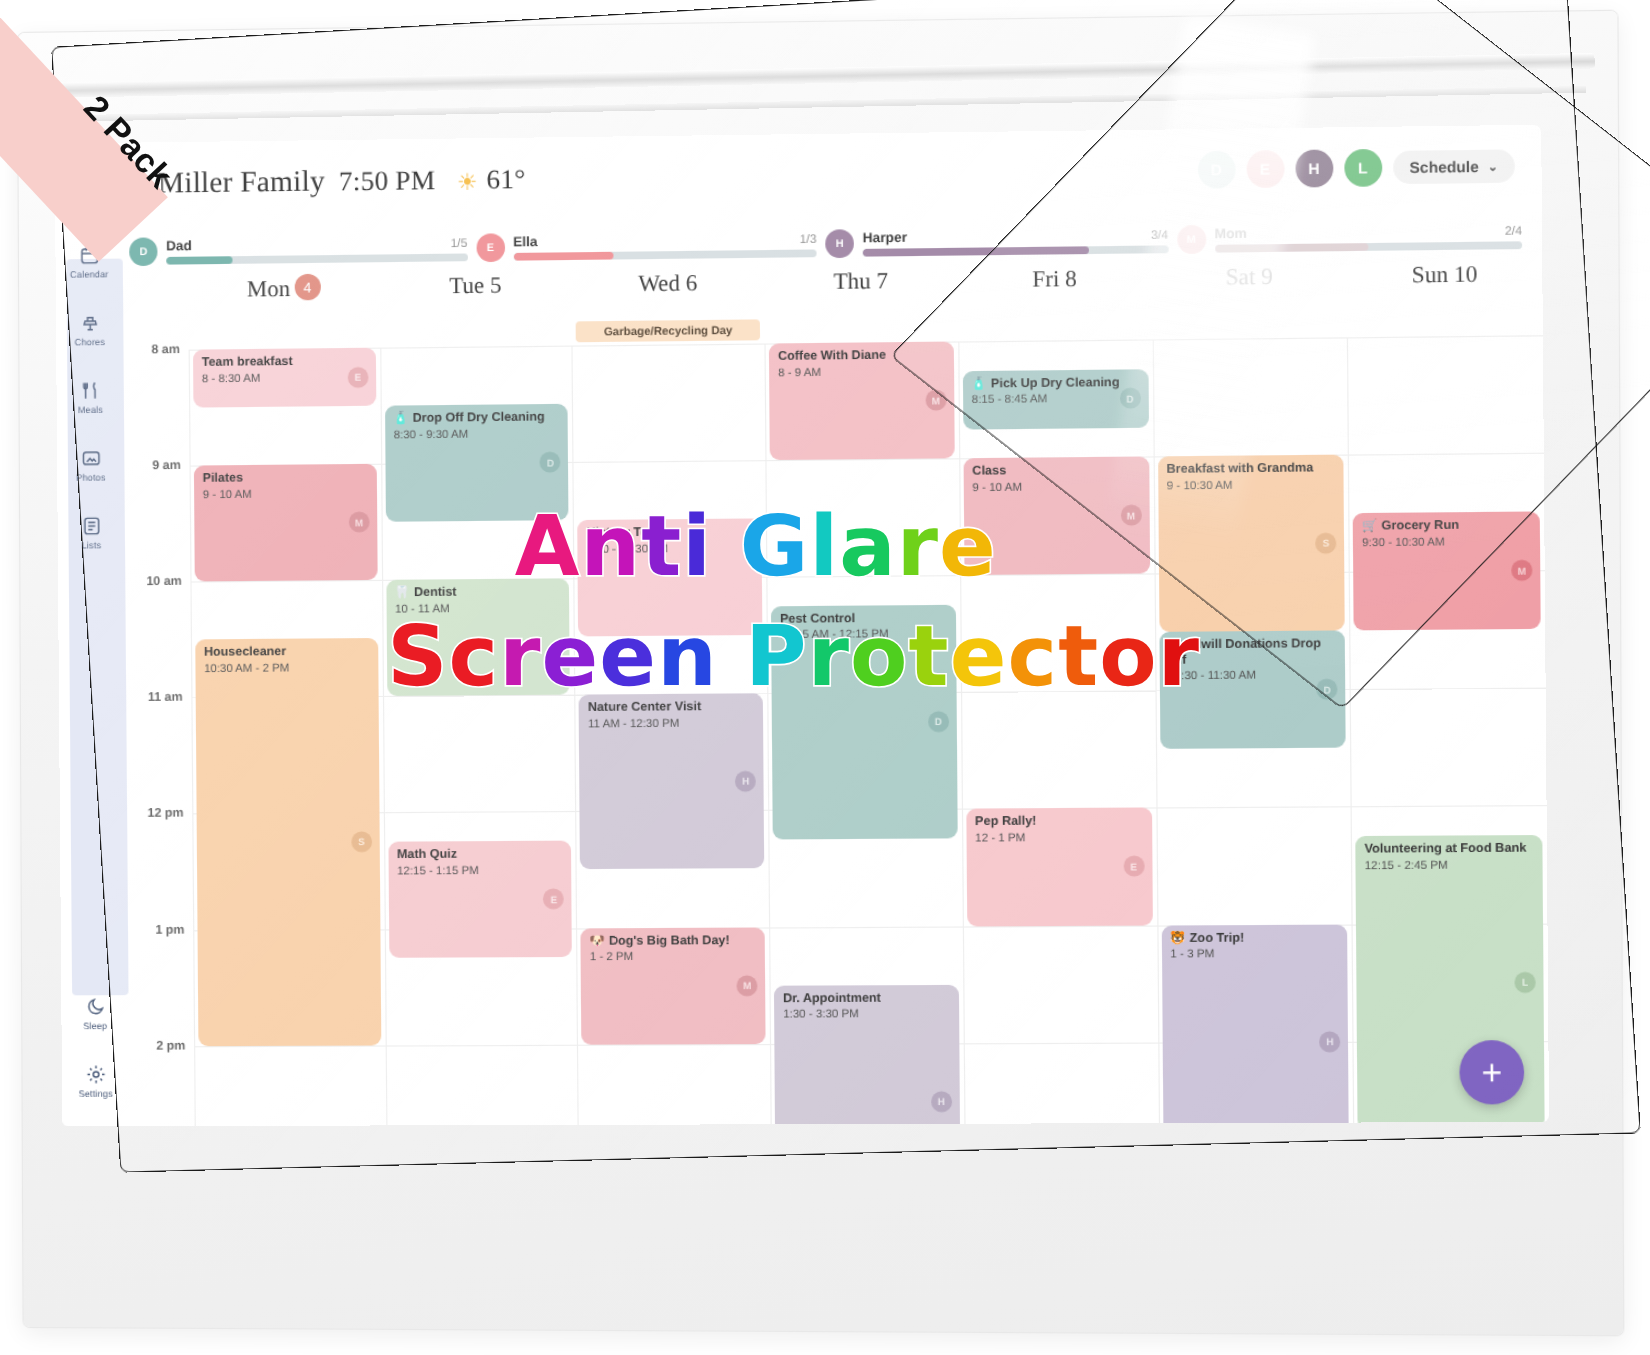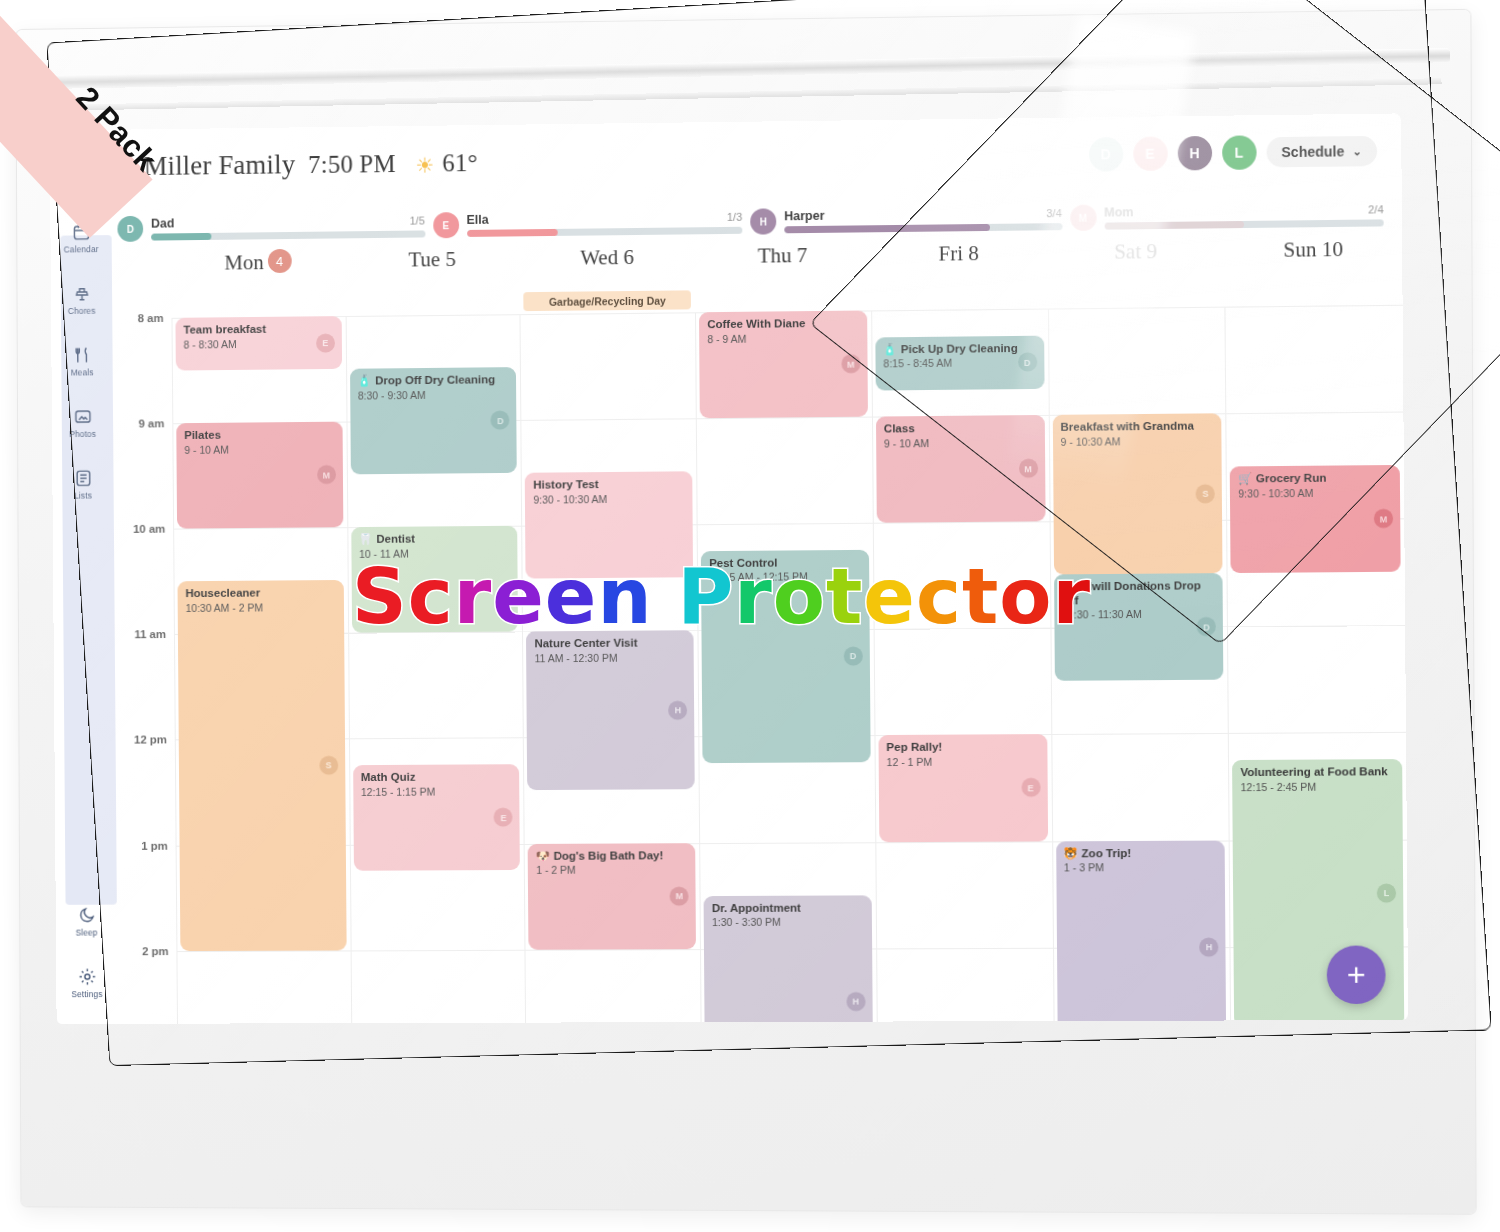--- a/index.html
+++ b/index.html
@@ -435,14 +435,15 @@
     </div>
   </div>
 
   <div class="glow"></div>
   <div class="sheet" id="sheetA"></div>
   <div class="sheet" id="sheetB"></div>
 
   <div class="ribbon"></div>
   <div class="ribbon-tx">2 Pack</div>
 
+  <div class="mk" id="mk1"><span style="color:#e8197f">A</span><span style="color:#c414b9">n</span><span style="color:#8a1fd0">t</span><span style="color:#4a2ad8">i</span><span style="width:.33em">&nbsp;</span><span style="color:#1aa6e8">G</span><span style="color:#12c9c1">l</span><span style="color:#17c95f">a</span><span style="color:#6fd11a">r</span><span style="color:#f2b707">e</span></div>
   <div class="mk" id="mk2"><span style="color:#ea1c24">S</span><span style="color:#ea1c24">c</span><span style="color:#c51ab0">r</span><span style="color:#8b1fd4">e</span><span style="color:#4b2fdc">e</span><span style="color:#2747e2">n</span><span style="width:.33em">&nbsp;</span><span style="color:#12c6d0">P</span><span style="color:#13c86a">r</span><span style="color:#4fcf1f">o</span><span style="color:#9ad20d">t</span><span style="color:#f4c50a">e</span><span style="color:#f39208">c</span><span style="color:#ef5c0c">t</span><span style="color:#e92616">o</span><span style="color:#e01010">r</span></div>
 </div>
 
 </body></html>

